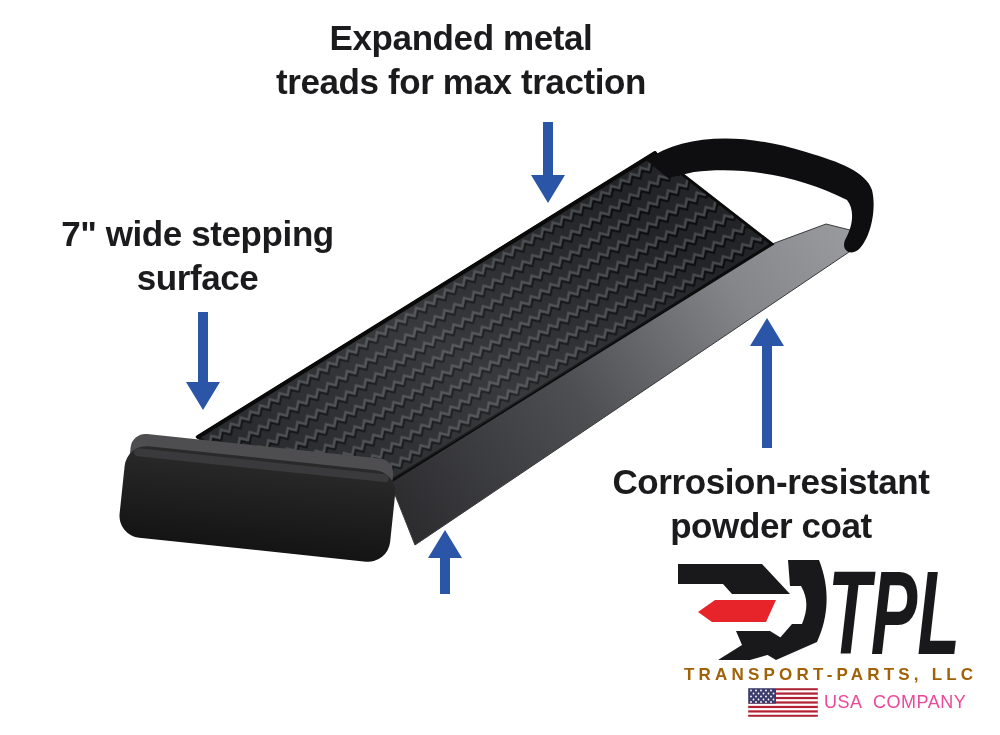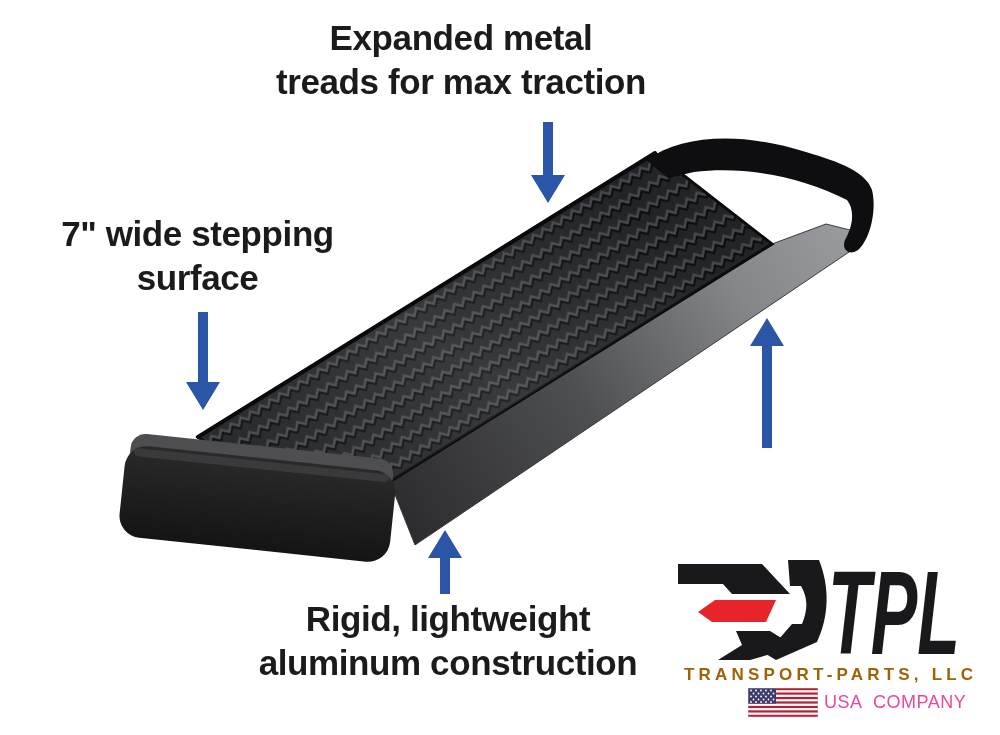--- a/index.html
+++ b/index.html
@@ -90,22 +90,22 @@
     <polygon points="543,122 553,122 553,175 565,175 548,203 531,175 543,175" fill="#2b55a7"></polygon>
     <polygon points="198,312 208,312 208,382 220,382 203,410 186,382 198,382" fill="#2b55a7"></polygon>
     <polygon points="762,448 772,448 772,346 784,346 767,318 750,346 762,346" fill="#2b55a7"></polygon>
     <polygon points="440,594 450,594 450,558 462,558 445,530 428,558 440,558" fill="#2b55a7"></polygon>
   </svg>
 
   <div class="label label-top">Expanded metal
 treads for max traction</div>
   <div class="label label-left">7" wide stepping
 surface</div>
-  <div class="label label-bottom">Rigid, lightweight
-aluminum construction</div>
+  <div class="label label-right">Corrosion-resistant
+powder coat</div>
 
   <svg class="logo-mark-wrap" viewBox="0 0 300 115">
     <g>
       <polygon points="8,10 92,10 120,40 62,40 53,30 8,30" fill="#19181a"></polygon>
       <polygon points="28,58 45,46 106,46 96,68 42,68" fill="#e8242b"></polygon>
       <polygon points="66,77 100,77 126,93 80,106 48,106 72,91" fill="#19181a"></polygon>
       <path d="M118,6 L149,6 C160,34 159,62 147,88 L106,106 L96,100 L122,70 L132,70
                C138,56 138,44 131,32 L120,32 Z" fill="#19181a"></path>
     </g>
     <text class="logo-brand" x="158" y="100" font-size="118" textLength="132" lengthAdjust="spacingAndGlyphs" font-family="Liberation Sans, DejaVu Sans, sans-serif" fill="#19181a">TPL</text>

